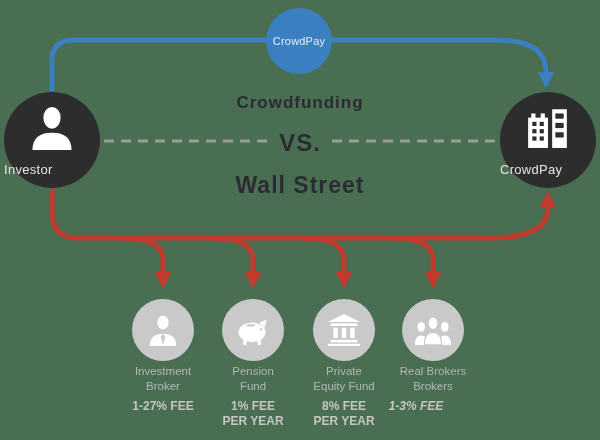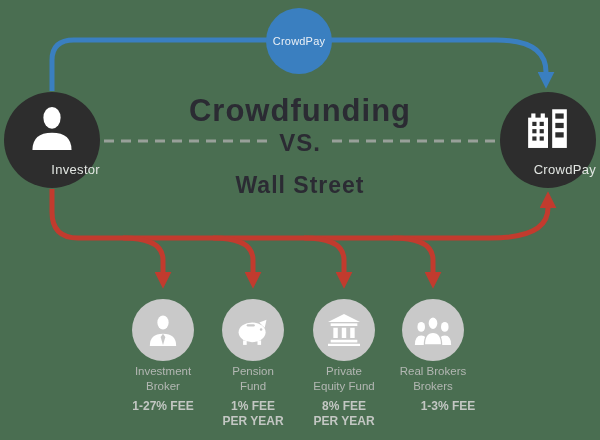--- a/index.html
+++ b/index.html
@@ -10,30 +10,30 @@
   html,body{margin:0;padding:0;}
   .stage{
     position:relative; width:600px; height:440px; overflow:hidden;
     background:var(--bg);
     font-family:"Liberation Sans", sans-serif;
   }
   .arrows{position:absolute; left:0; top:0; z-index:1;}
   .circle{position:absolute; border-radius:50%; display:flex; flex-direction:column;
           align-items:center; justify-content:flex-start; z-index:2;}
   .dark{width:96px; height:96px; background:var(--dark);}
-  .dark .nodelabel{position:absolute; bottom:11px; width:100%; text-align:right;
+  .dark .nodelabel{position:absolute; bottom:11px; width:100%; text-align:left;
           color:var(--nodetext); font-size:13px; letter-spacing:.3px;}
   .dark .icon{margin-top:12px;}
   .crowdpay{left:266px; top:8px; width:66px; height:66px; background:var(--blue);
           align-items:center; justify-content:center; z-index:3;}
   .crowdpay .nodelabel{color:var(--crowdpaytext); font-size:11px; letter-spacing:.2px;}
   .gray{width:62px; height:62px; background:var(--graycircle);
           align-items:center; justify-content:center; top:299px;}
   .titleblock{position:absolute; left:150px; top:0; width:300px; text-align:center; z-index:2;}
-  .t1{position:absolute; top:93px; width:100%; font-size:31px; font-weight:600;
+  .t1{position:absolute; top:93px; width:100%; font-size:17px; font-weight:600;
       color:var(--title); letter-spacing:1px;}
   .tvs{position:absolute; top:129px; width:100%; font-size:24px; font-weight:600;
       color:var(--title); letter-spacing:1px;}
   .t2{position:absolute; top:172px; width:100%; font-size:23px; font-weight:700;
       color:var(--title); letter-spacing:1px;}
   .itemlabel{position:absolute; width:100px; text-align:center; z-index:2;
       color:var(--label); font-size:11.5px; line-height:15px; top:364px;}
   .itemfee{position:absolute; width:100px; text-align:center; z-index:2;
       color:var(--fee); font-size:12px; font-weight:700; line-height:15px; top:399px;}
   .bluepath{stroke:var(--blue); stroke-width:5; fill:none;}
@@ -166,18 +166,18 @@
       <ellipse cx="35" cy="12" rx="4.2" ry="5.5" fill="#ffffff"></ellipse>
       <path d="M28 32 Q28 21.5 35 21.5 Q42 21.5 42 32 Z" fill="#ffffff"></path>
       <ellipse cx="22" cy="8" rx="5.5" ry="7" fill="#ffffff" stroke="var(--graycircle)" stroke-width="1.4"></ellipse>
       <path d="M12.5 32 Q12.5 18 22 18 Q31.5 18 31.5 32 Z" fill="#ffffff" stroke="var(--graycircle)" stroke-width="1.4"></path>
     </svg>
   </div>
   <div class="itemlabel" style="left:383px;">
     <div>Real Brokers</div>
     <div>Brokers</div>
   </div>
-  <div class="itemfee" style="left:398px;">
+  <div class="itemfee" style="left:366px;font-style:italic;">
     <div>1-3% FEE</div>
     <div></div>
   </div>
 
 </div>
 
 </body></html>

